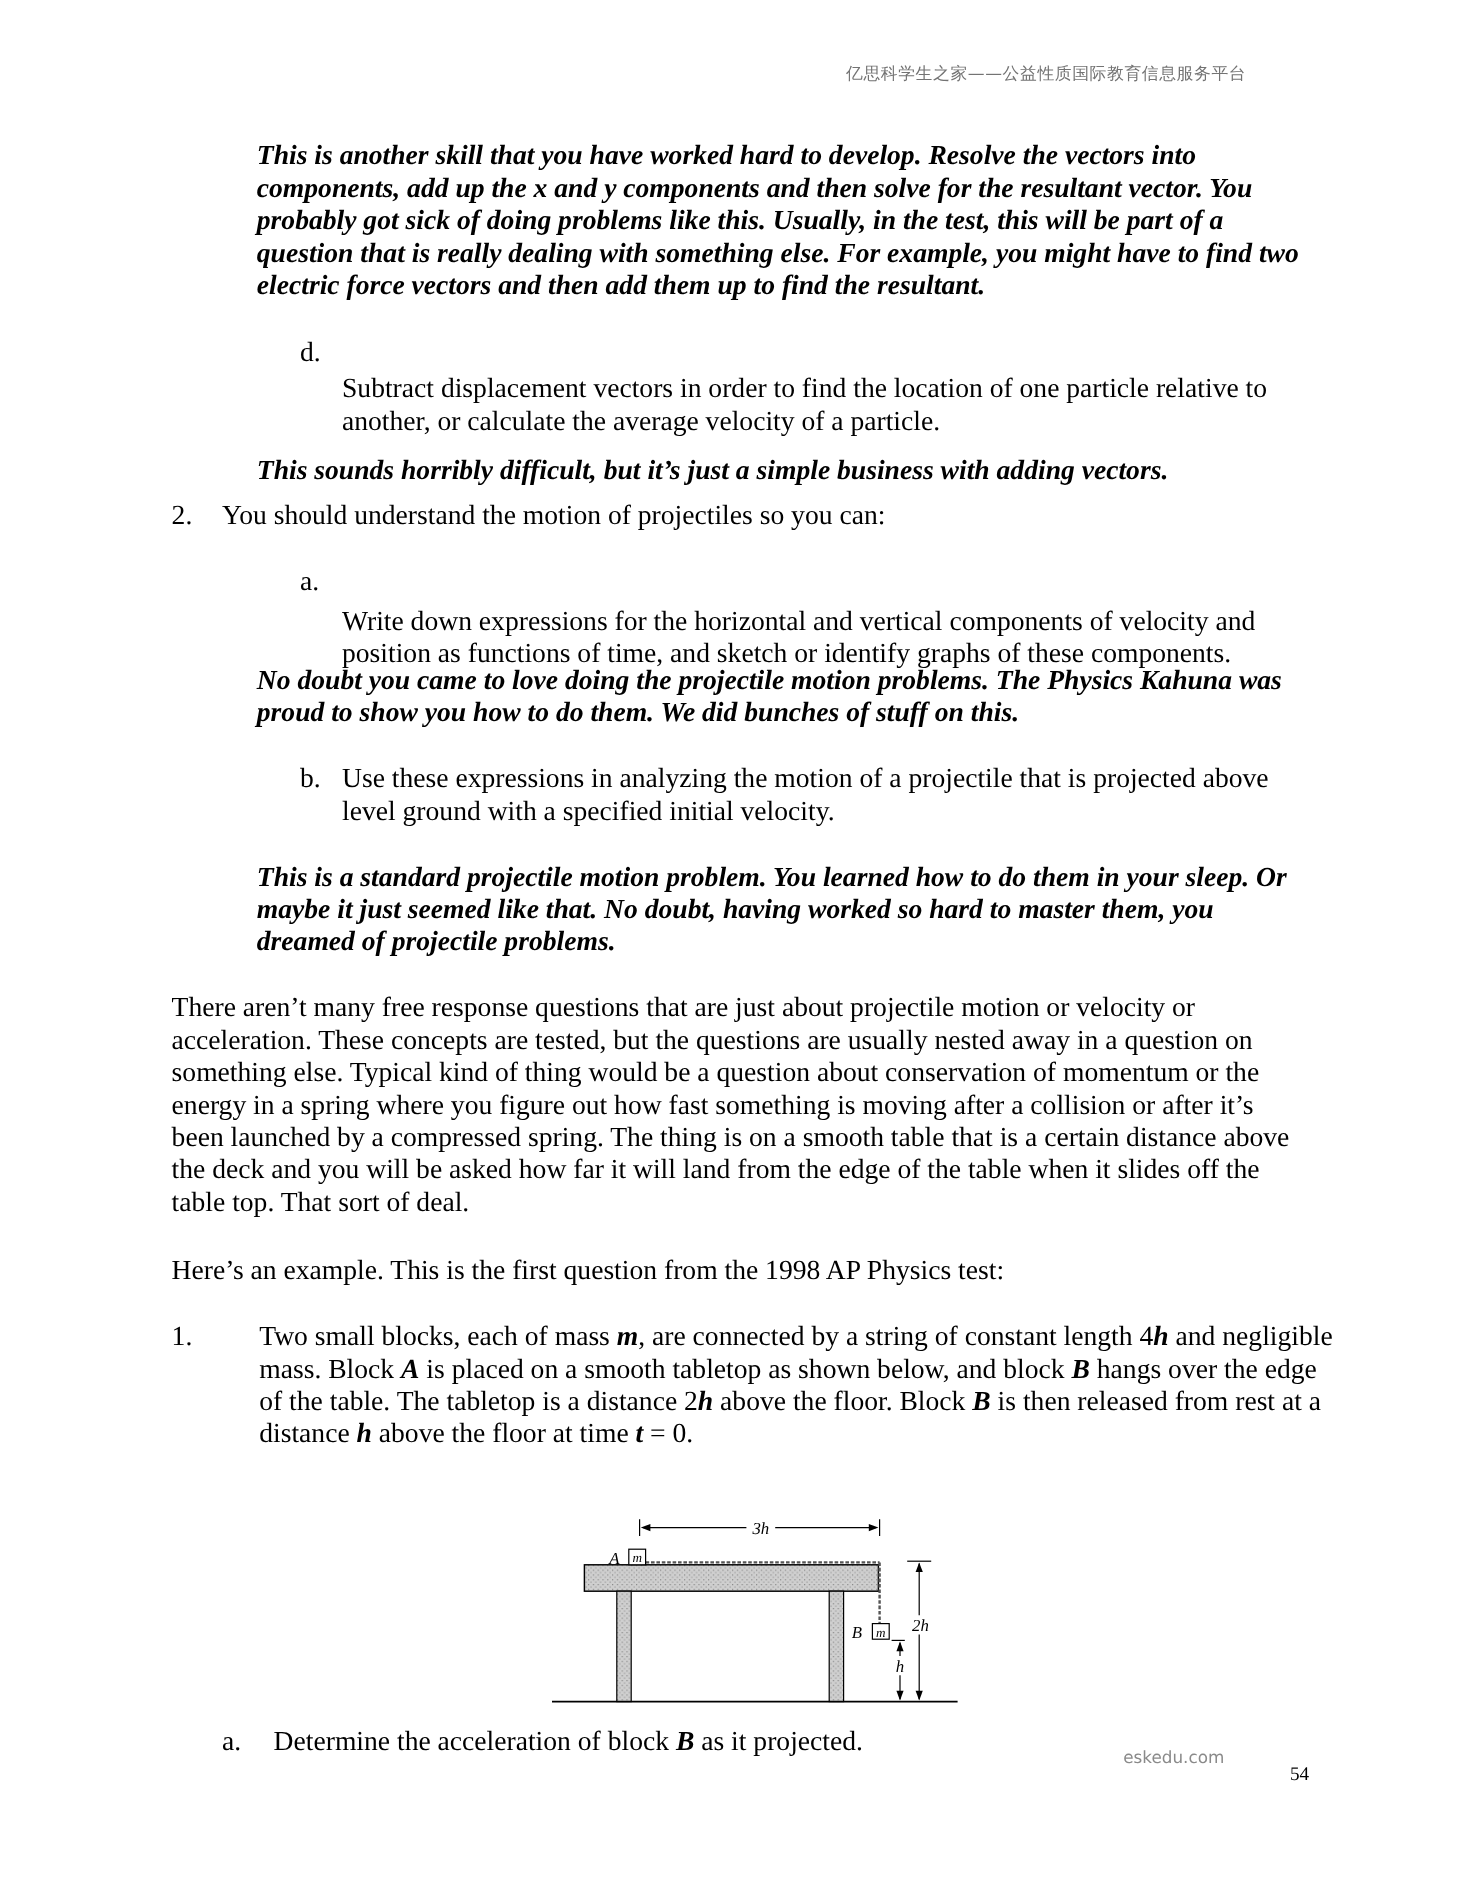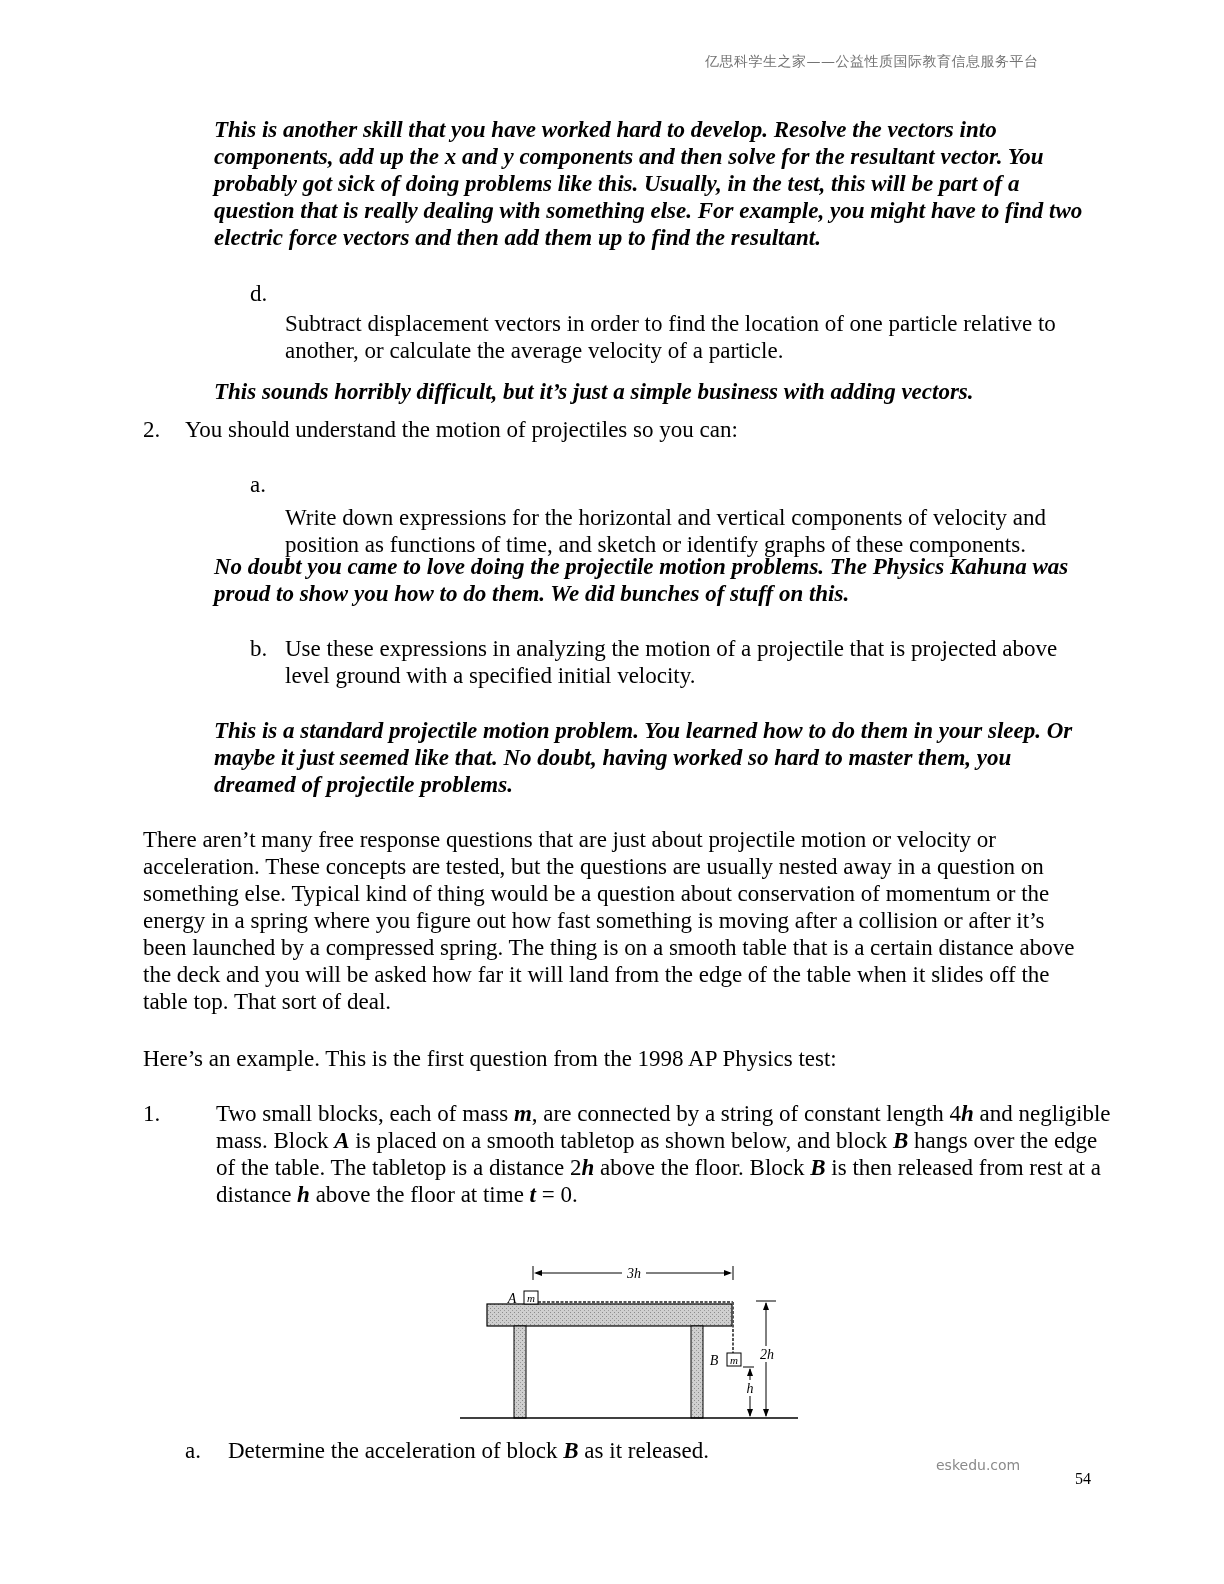--- a/index.html
+++ b/index.html
@@ -101,17 +101,17 @@
     <line x1="300" y1="129" x2="300" y2="140" stroke="#000" stroke-width="1"></line>
     <line x1="300" y1="156" x2="300" y2="176" stroke="#000" stroke-width="1"></line>
     <polygon points="300,128 297,136 303,136" fill="#000"></polygon>
     <polygon points="300,177 297,169 303,169" fill="#000"></polygon>
     <text x="300" y="153" font-family="Liberation Serif, serif" font-style="italic" font-size="14" text-anchor="middle">h</text>
   </g>
 </svg>
 
 <div class="num" style="left:185px; top:1437px;">a.</div>
 <div class="para" style="left:228px; top:1437px; width:700px;">
-  <span>Determine the acceleration of block </span><b class="v">B</b><span> as it released.</span>
+  <span>Determine the acceleration of block </span><b class="v">B</b><span> as it projected.</span>
 </div>
 
 <div class="watermark-bottom">eskedu.com</div>
 <div class="page-num">54</div>
 
 </body></html>

